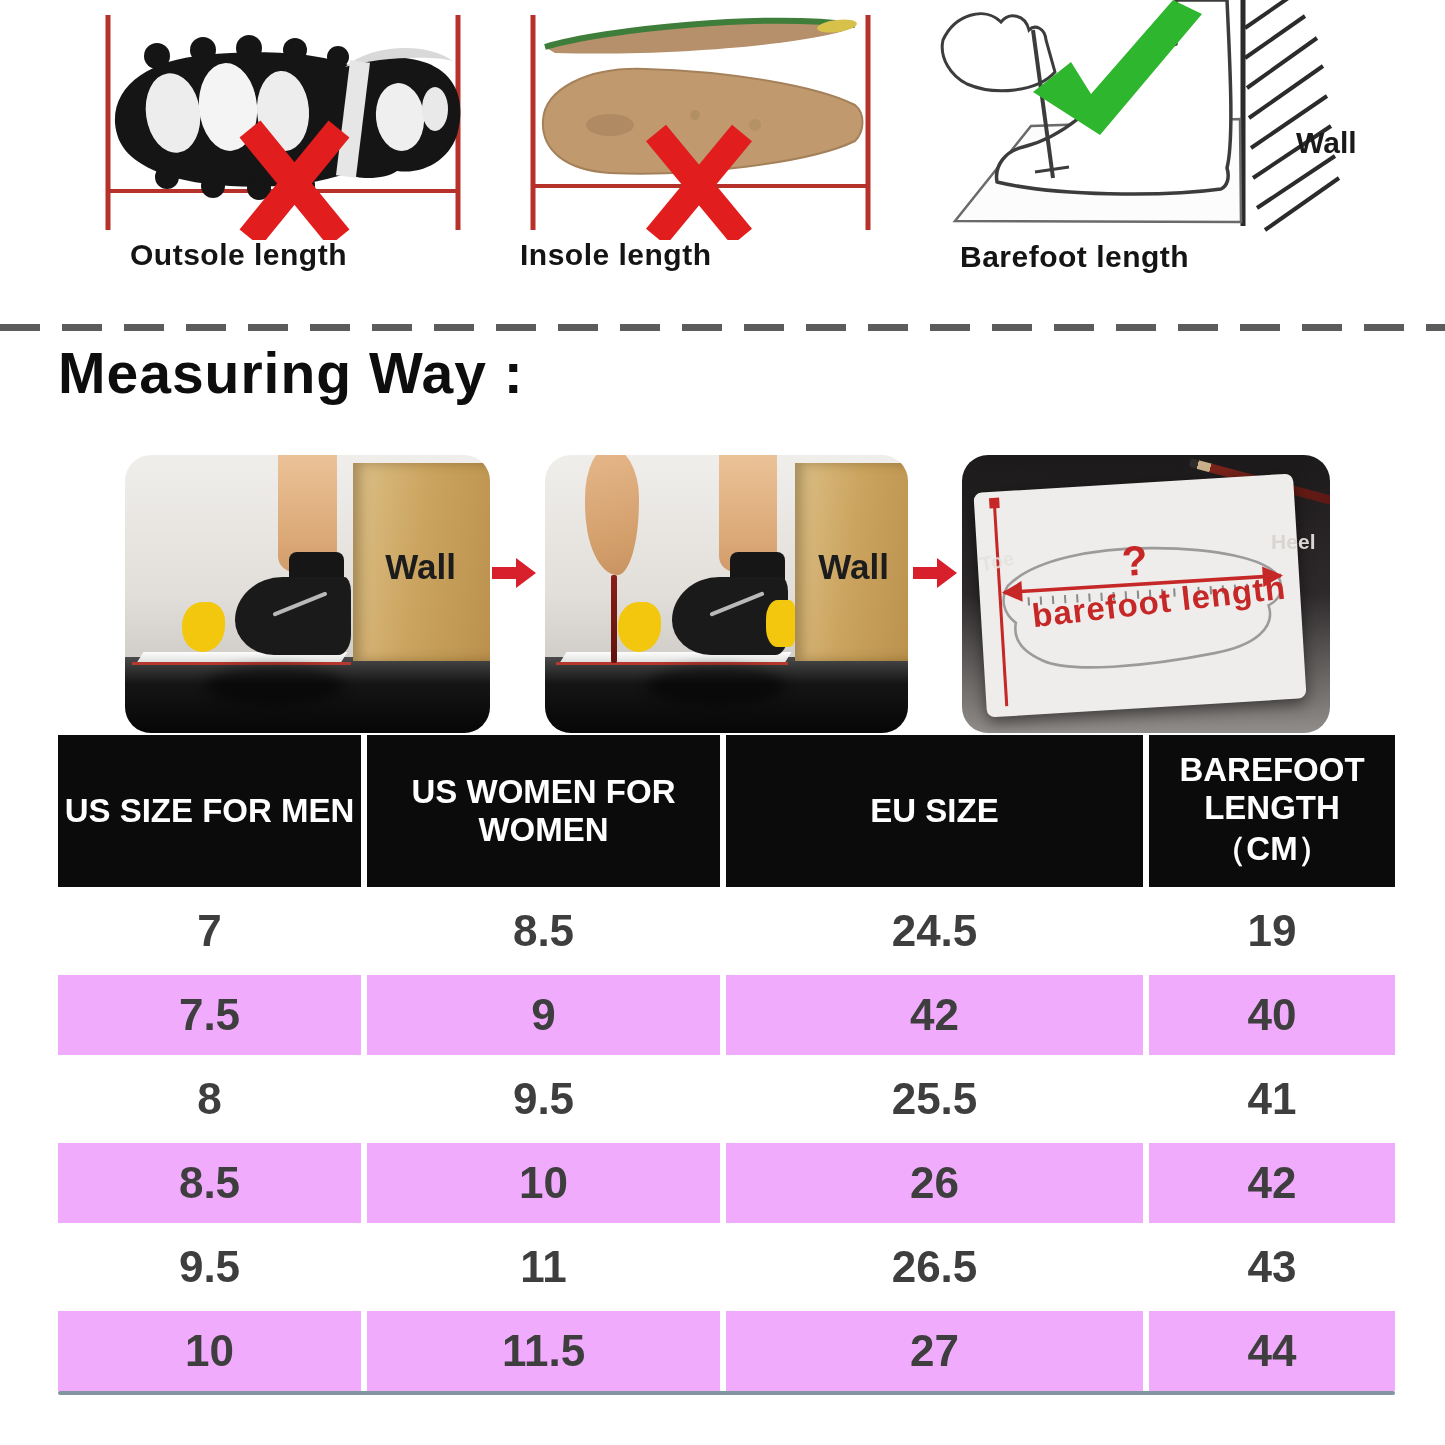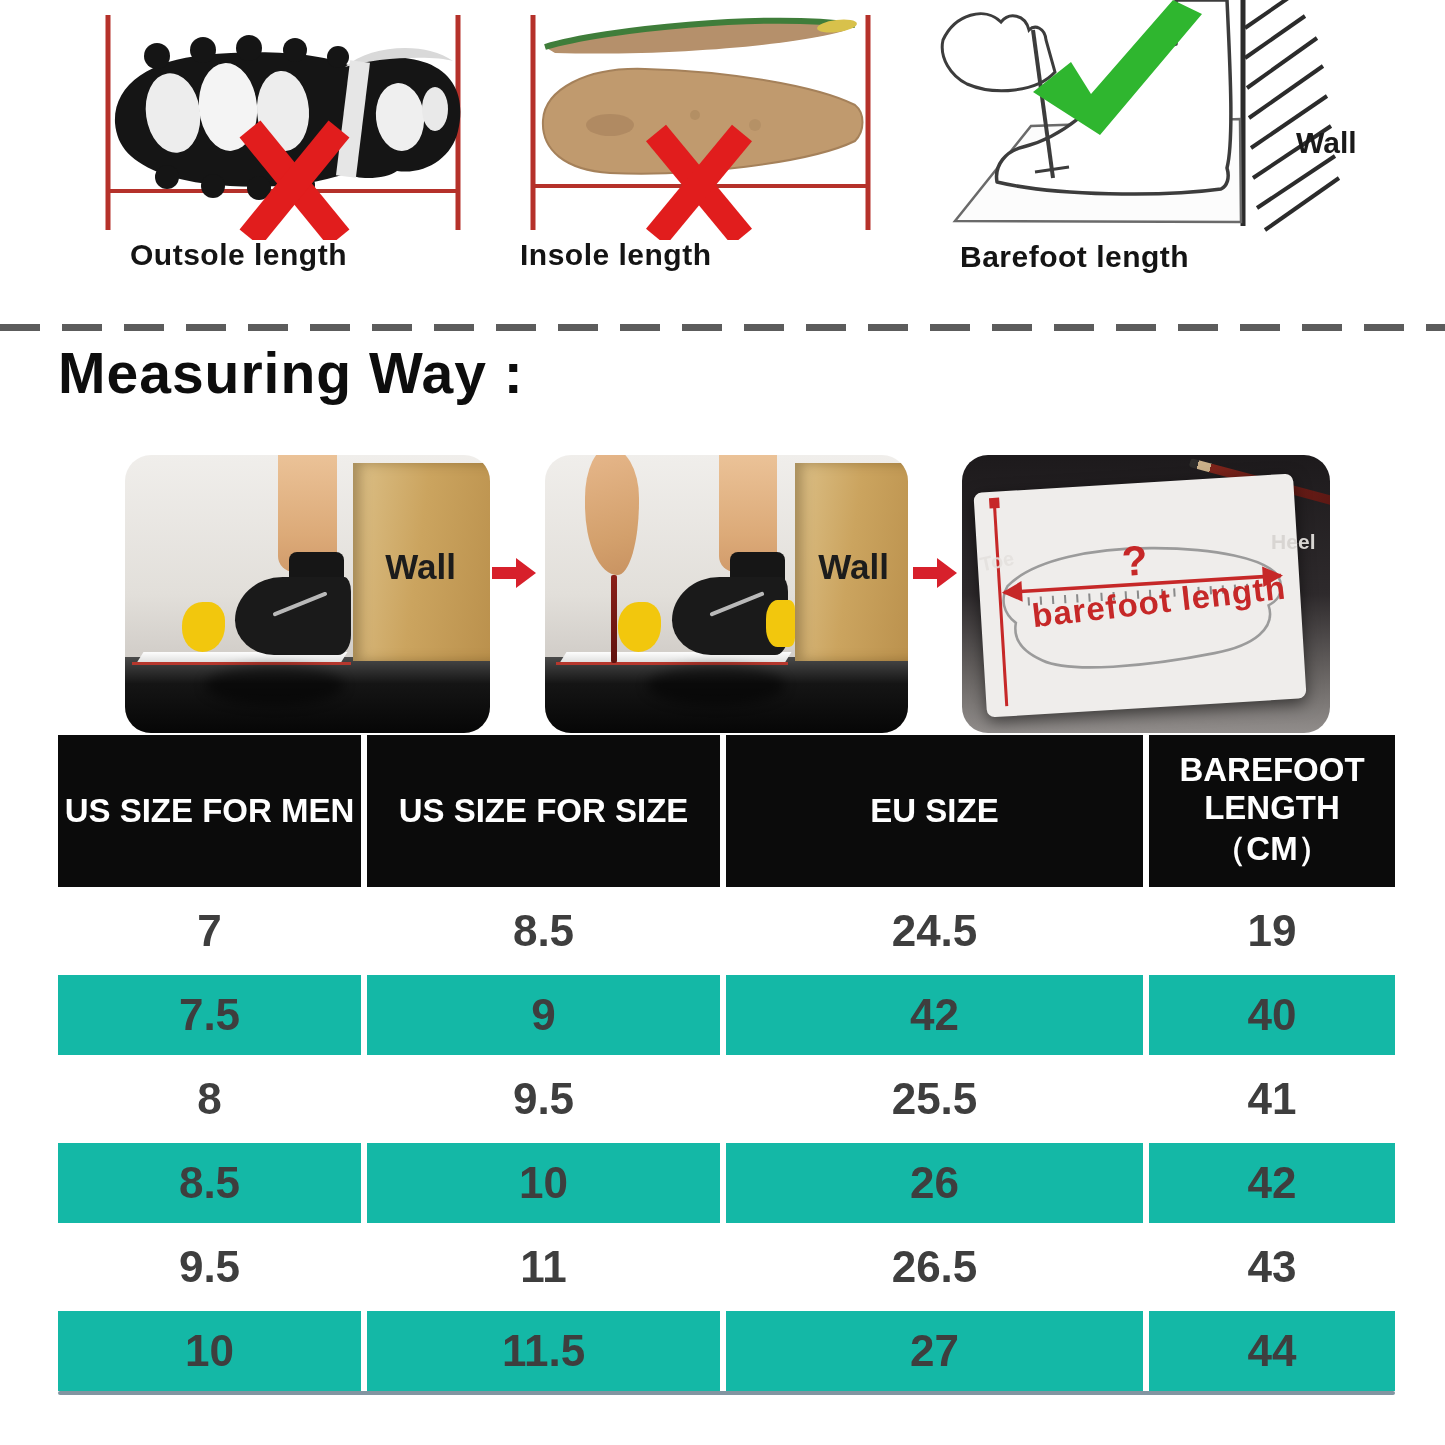--- a/index.html
+++ b/index.html
@@ -43,21 +43,21 @@
   .pencil{position:absolute;left:62%;top:1%;width:44%;height:9px;transform:rotate(15deg);transform-origin:left center;border-radius:3px;
     background:linear-gradient(90deg,#2e2d2b 0%,#2e2d2b 5%,#c9b089 5%,#c9b089 13%,#7d241b 13%,#591713 100%);}
   
   .size-table{position:absolute;left:58px;top:735px;width:1337px;}
   .thead,.trow{display:grid;grid-template-columns:303px 353px 417px 246px;column-gap:6px;}
   .trow{margin-top:4px;}
   .th{height:152px;background:#0b0b0b;color:#ffffff;display:flex;align-items:center;justify-content:center;
     font-weight:bold;font-size:33px;text-align:center;}
   .td{height:80px;display:flex;align-items:center;justify-content:center;
     font-weight:bold;font-size:44px;color:#3e3e3e;background:#ffffff;}
-  .trow.alt .td{background:#14b8a6;}
+  .trow.alt .td{background:#f0abfc;}
   .table-underline{height:4px;background:#8295a1;border-radius:2px;}
 </style>
 </head>
 <body>
 
 <div id="canvas">
 
   <svg class="abs" style="left:95px;top:5px;" width="380" height="235" viewBox="0 0 380 235">
     <g stroke="#b5312a" stroke-width="5">
       <line x1="13" y1="10" x2="13" y2="225"></line>
@@ -200,21 +200,21 @@
       <div class="qmark">?</div>
       <div class="bf-length">barefoot length</div>
     </div>
     <div class="toe-label">Toe</div>
     <div class="heel-label">Heel</div>
   </div>
 
   <div class="size-table">
     <div class="thead">
       <div class="th">US SIZE FOR MEN</div>
-      <div class="th">US SIZE FOR SIZE</div>
+      <div class="th">US WOMEN FOR WOMEN</div>
       <div class="th">EU SIZE</div>
       <div class="th">BAREFOOT LENGTH （CM）</div>
     </div>
     <div class="trow">
       <div class="td">7</div>
       <div class="td">8.5</div>
       <div class="td">24.5</div>
       <div class="td">19</div>
     </div>
     <div class="trow alt">

